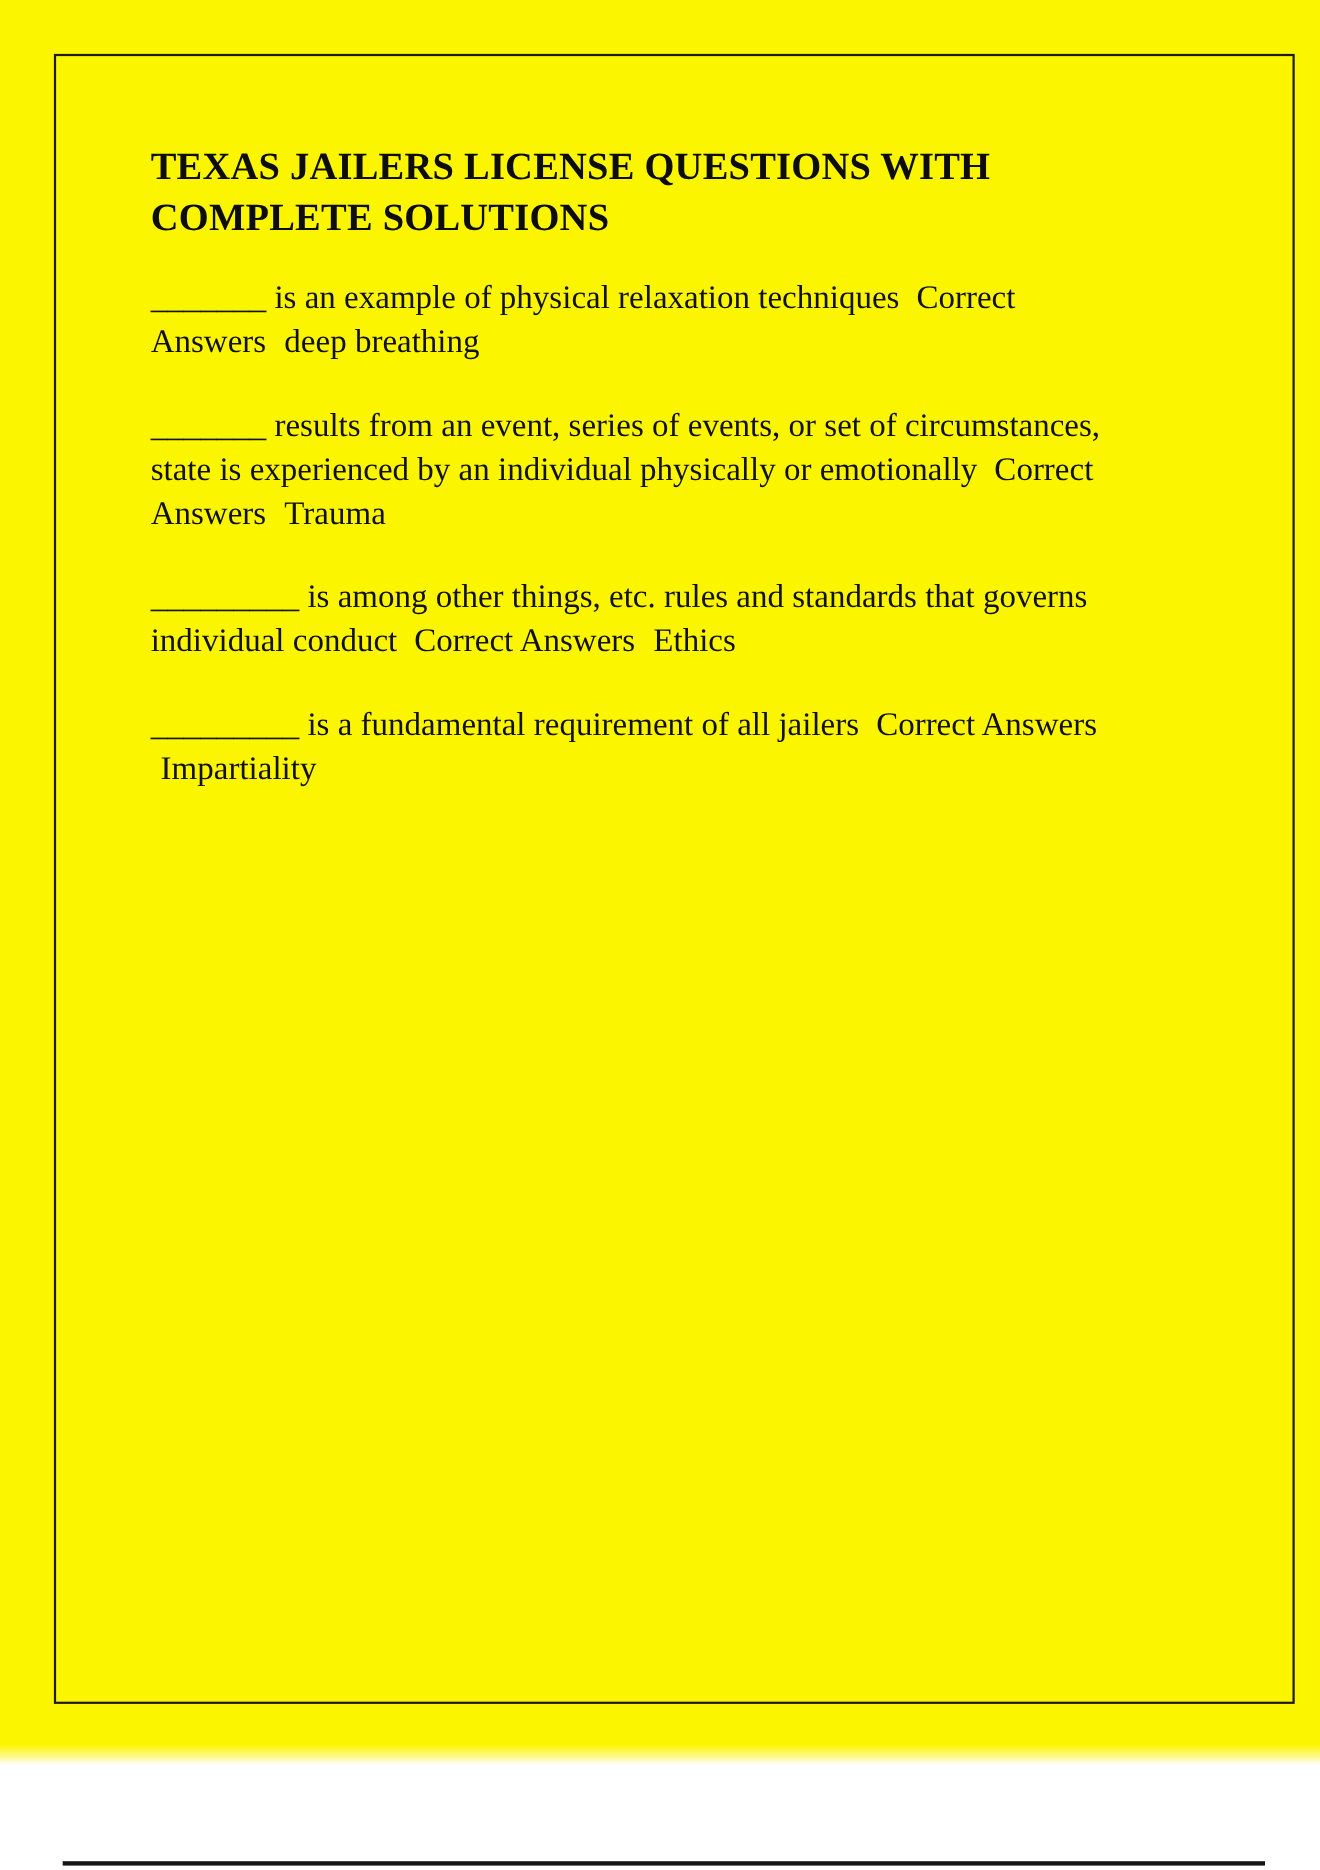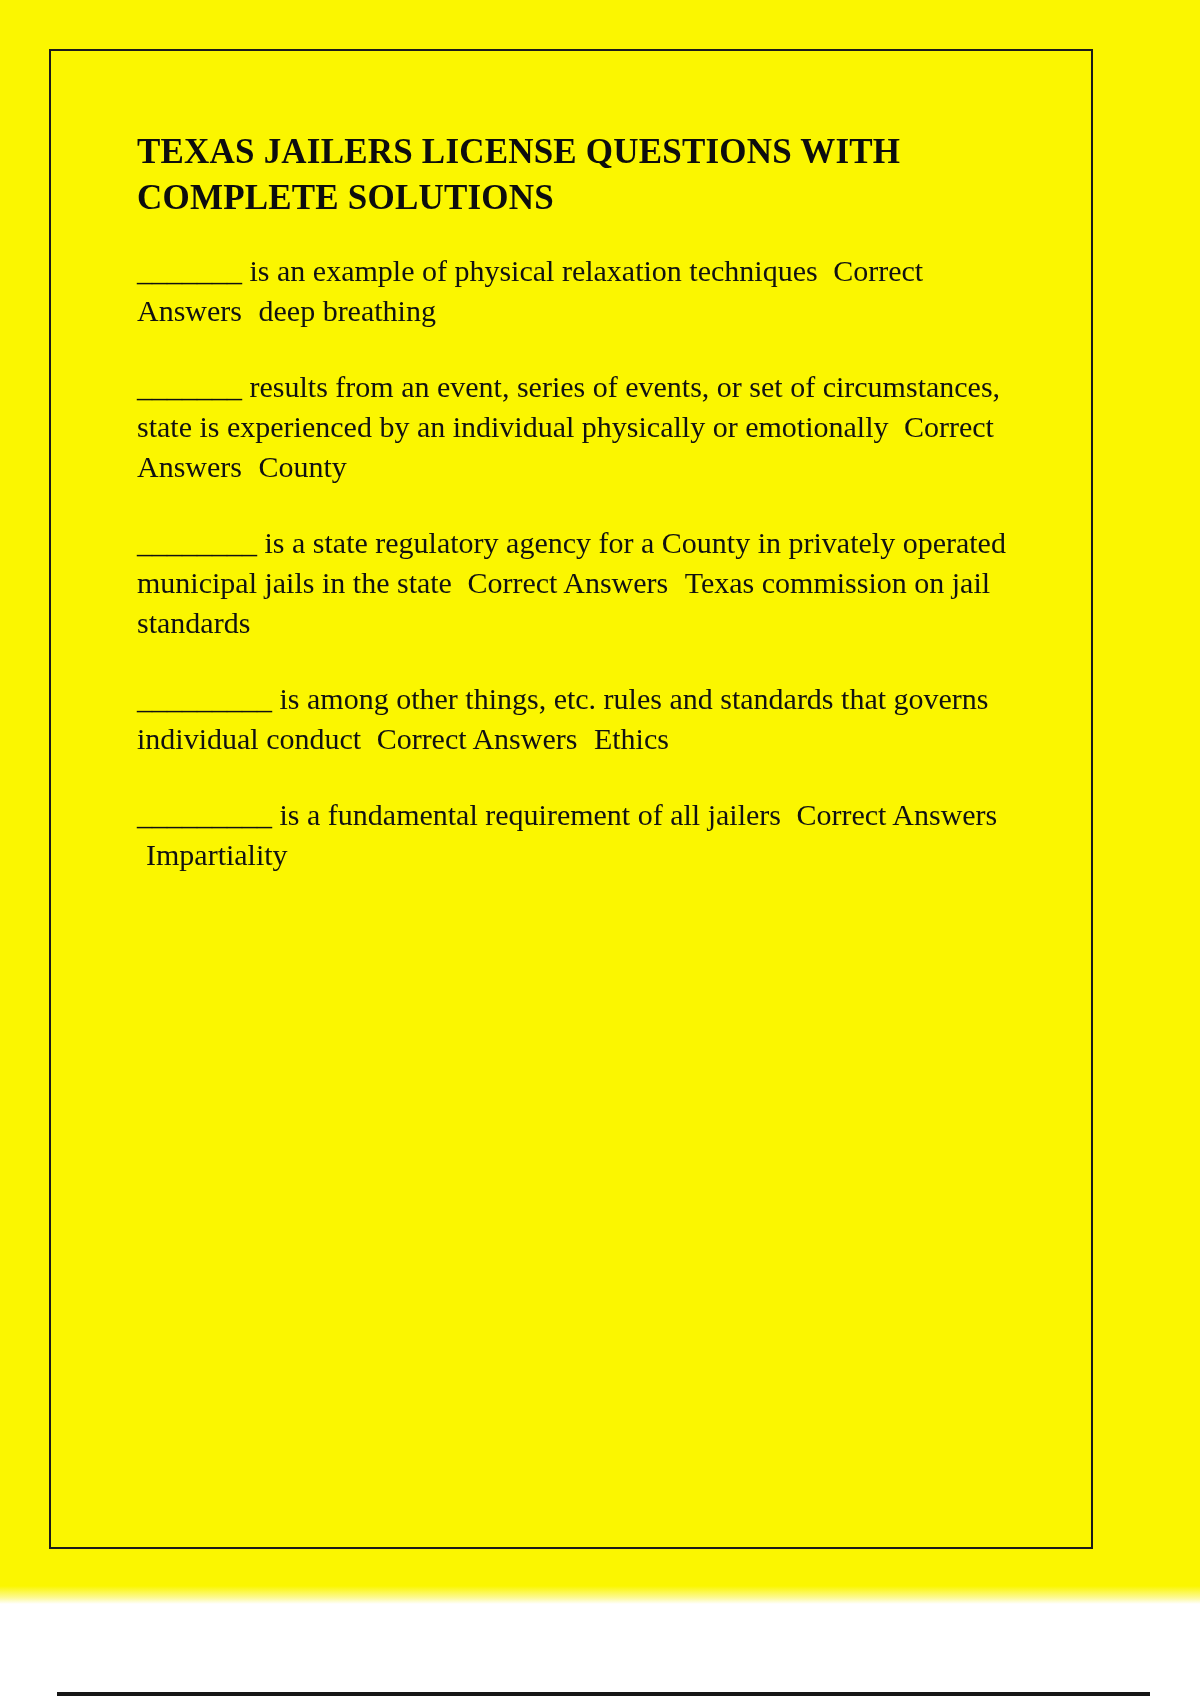--- a/index.html
+++ b/index.html
@@ -22,21 +22,21 @@
     background: linear-gradient(180deg,
       #fbf600 0px,
       #fbf600 1586px,
       #fdfa9a 1598px,
       #ffffff 1604px);
   }
   .frame {
     position: absolute;
     left: 49px;
     top: 49px;
-    width: 1044px;
+    width: 1128px;
     height: 1500px;
     border: 2px solid #1b1b1b;
     box-sizing: border-box;
   }
   .content {
     position: absolute;
     left: 86px;
     top: 78px;
     width: 885px;
     color: #101010;
@@ -88,23 +88,22 @@
 <div class="yellow-page"></div>
 
 <div class="frame">
   <div class="content">
     <h1 class="doc-title">TEXAS JAILERS LICENSE QUESTIONS WITH COMPLETE SOLUTIONS</h1>
 
     <div>
   <p class="qa"><span class="blank">_______</span> <span>is an example of physical relaxation techniques</span> <span class="answer-label">Correct Answers</span> <span class="answer-text">deep breathing</span></p>
 
 
-  <p class="qa"><span class="blank">_______</span> <span>results from an event, series of events, or set of circumstances, state is experienced by an individual physically or emotionally</span> <span class="answer-label">Correct Answers</span> <span class="answer-text">County</span></p>
+  <p class="qa"><span class="blank">_______</span> <span>results from an event, series of events, or set of circumstances, state is experienced by an individual physically or emotionally</span> <span class="answer-label">Correct Answers</span> <span class="answer-text">Trauma</span></p>
 
-  <p class="qa"><span class="blank">________</span> <span>is a state regulatory agency for a County in privately operated municipal jails in the state</span> <span class="answer-label">Correct Answers</span> <span class="answer-text">Texas commission on jail standards</span></p>
 
 
 
   <p class="qa"><span class="blank">_________</span> <span>is among other things, etc. rules and standards that governs individual conduct</span> <span class="answer-label">Correct Answers</span> <span class="answer-text">Ethics</span></p>
 
   <p class="qa"><span class="blank">_________</span> <span>is a fundamental requirement of all jailers</span> <span class="answer-label">Correct Answers</span> <span class="answer-text">Impartiality</span></p>
 </div>
   </div>
 </div>
 

